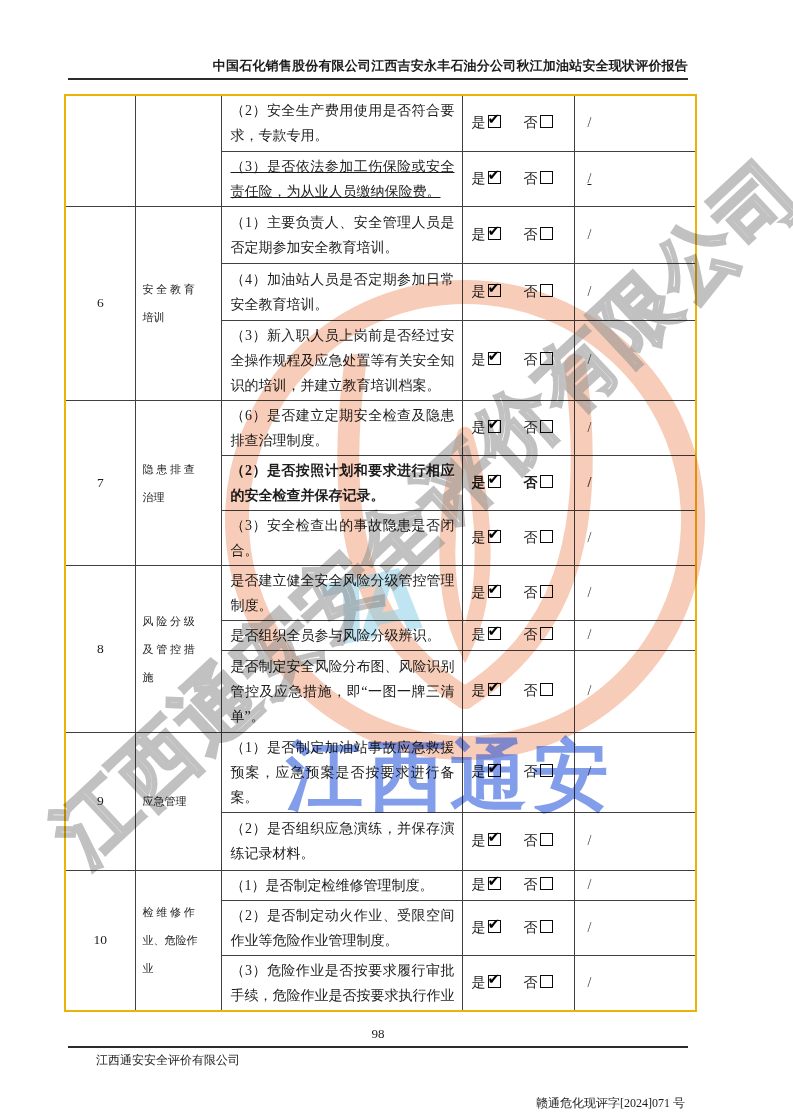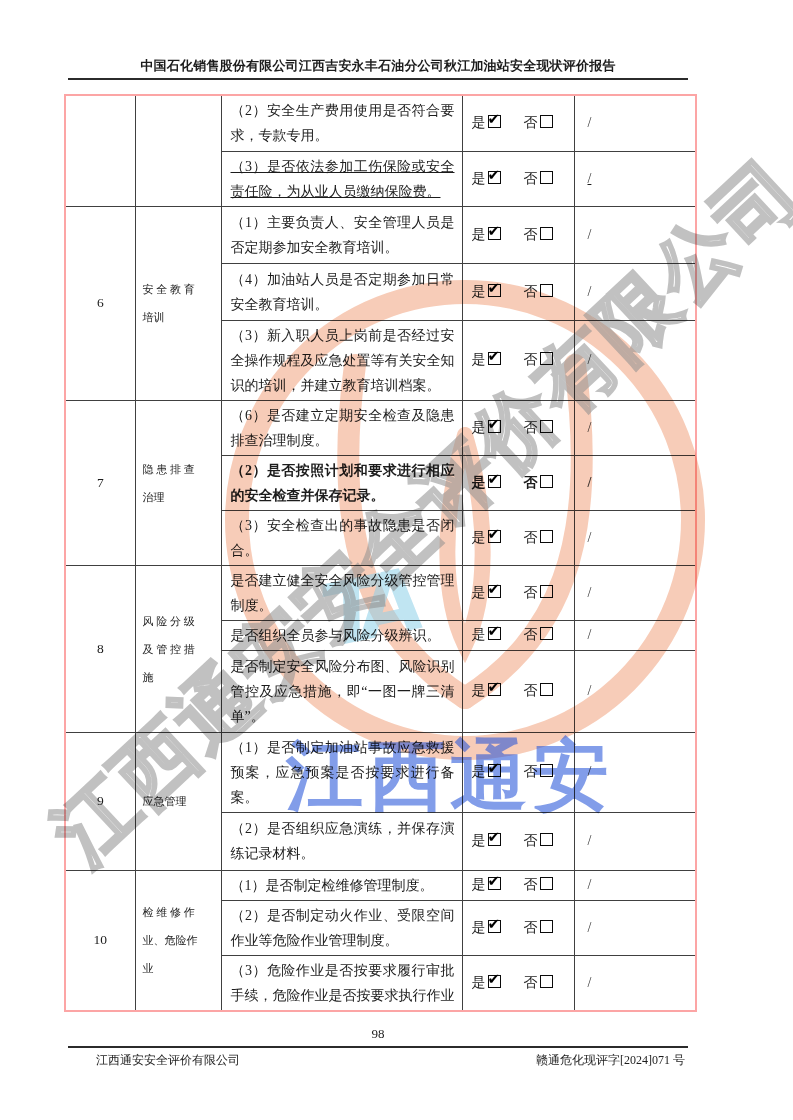--- a/index.html
+++ b/index.html
@@ -6,33 +6,33 @@
   html,body { margin:0; padding:0; }
   body {
     width:793px; height:1120px; position:relative; overflow:hidden;
     background:#ffffff; color:#1c1c1c;
     font-family:"Liberation Serif", serif;
   }
 
   
   .header-title {
     position:absolute; top:57px; left:68px; width:620px;
-    text-align:center; font-size:13px; font-weight:bold; letter-spacing:0.2px;
+    text-align:right; font-size:13px; font-weight:bold; letter-spacing:0.2px;
     white-space:nowrap;
   }
   .header-rule {
     position:absolute; top:78px; left:68px; width:620px; height:2px;
     background:#2b2b2b;
   }
 
   
   table.checklist {
     position:absolute; left:64px; top:94px; width:631px;
     border-collapse:collapse; table-layout:fixed;
-    border:2px solid #fca5a5;
+    border:2px solid #eab308;
   }
   td {
     border:1px solid #404040;
     vertical-align:middle;
     font-size:14px;
     padding:2px 6px;
     overflow:hidden;
   }
   .col-num   { text-align:center; font-size:13.5px; padding:2px 2px; }
   .col-cat   { white-space:pre-line; line-height:28px; font-size:11px; padding:4px 4px 4px 7px; }
@@ -54,21 +54,21 @@
     content:"✔";
     position:absolute; left:-1px; top:-6px;
     font-family:"DejaVu Sans", sans-serif;
     font-size:15px; font-weight:bold; color:#000;
   }
 
   
   .page-num   { position:absolute; top:1026px; left:68px; width:620px; text-align:center; font-size:13px; }
   .footer-rule{ position:absolute; top:1046px; left:68px; width:620px; height:2px; background:#2b2b2b; }
   .footer-left{ position:absolute; top:1052px; left:96px;  font-size:12px; }
-  .footer-right{position:absolute; top:1052px; right:108px; font-size:12px; }
+  .footer-right{position:absolute; top:1095px; right:108px; font-size:12px; }
 
   
   .wm-layer {
     position:absolute; inset:0; pointer-events:none;
     mix-blend-mode:multiply; z-index:5;
   }
   .wm-ring { position:absolute; left:215px; top:270px; opacity:0.50; }
   .wm-ta {
     position:absolute; left:322px; top:566px;
     font-family:"DejaVu Sans", sans-serif;

